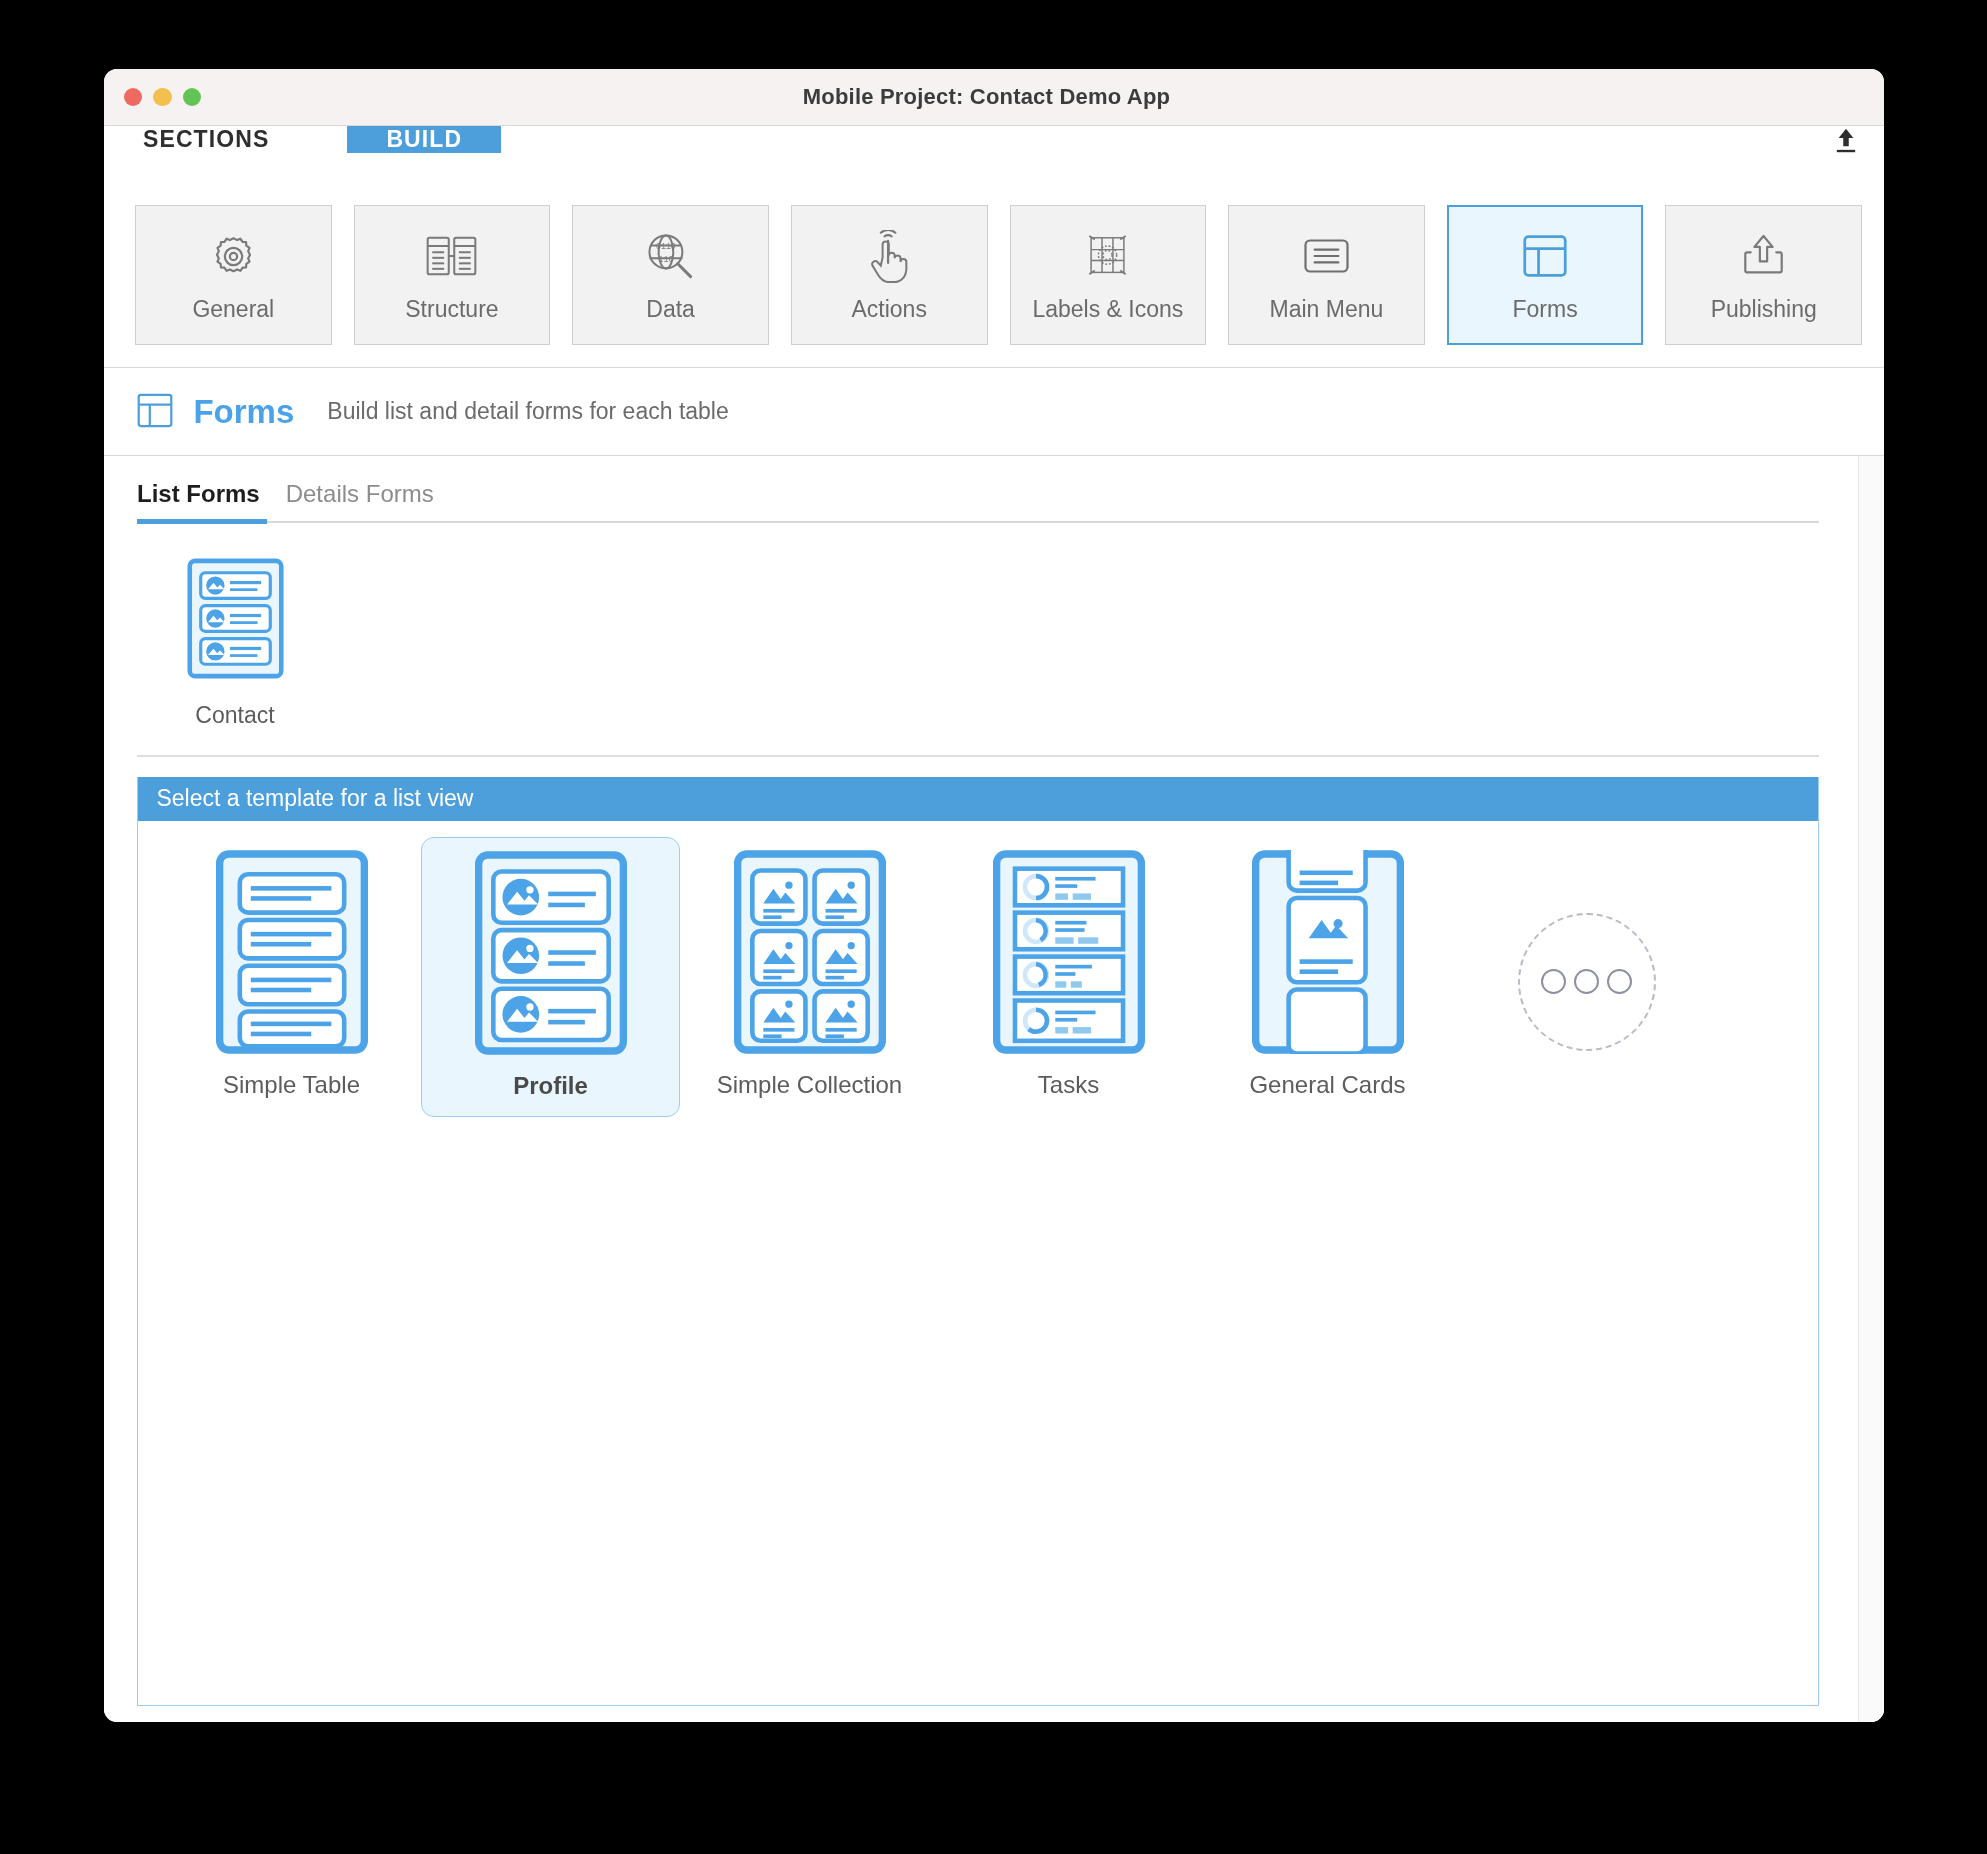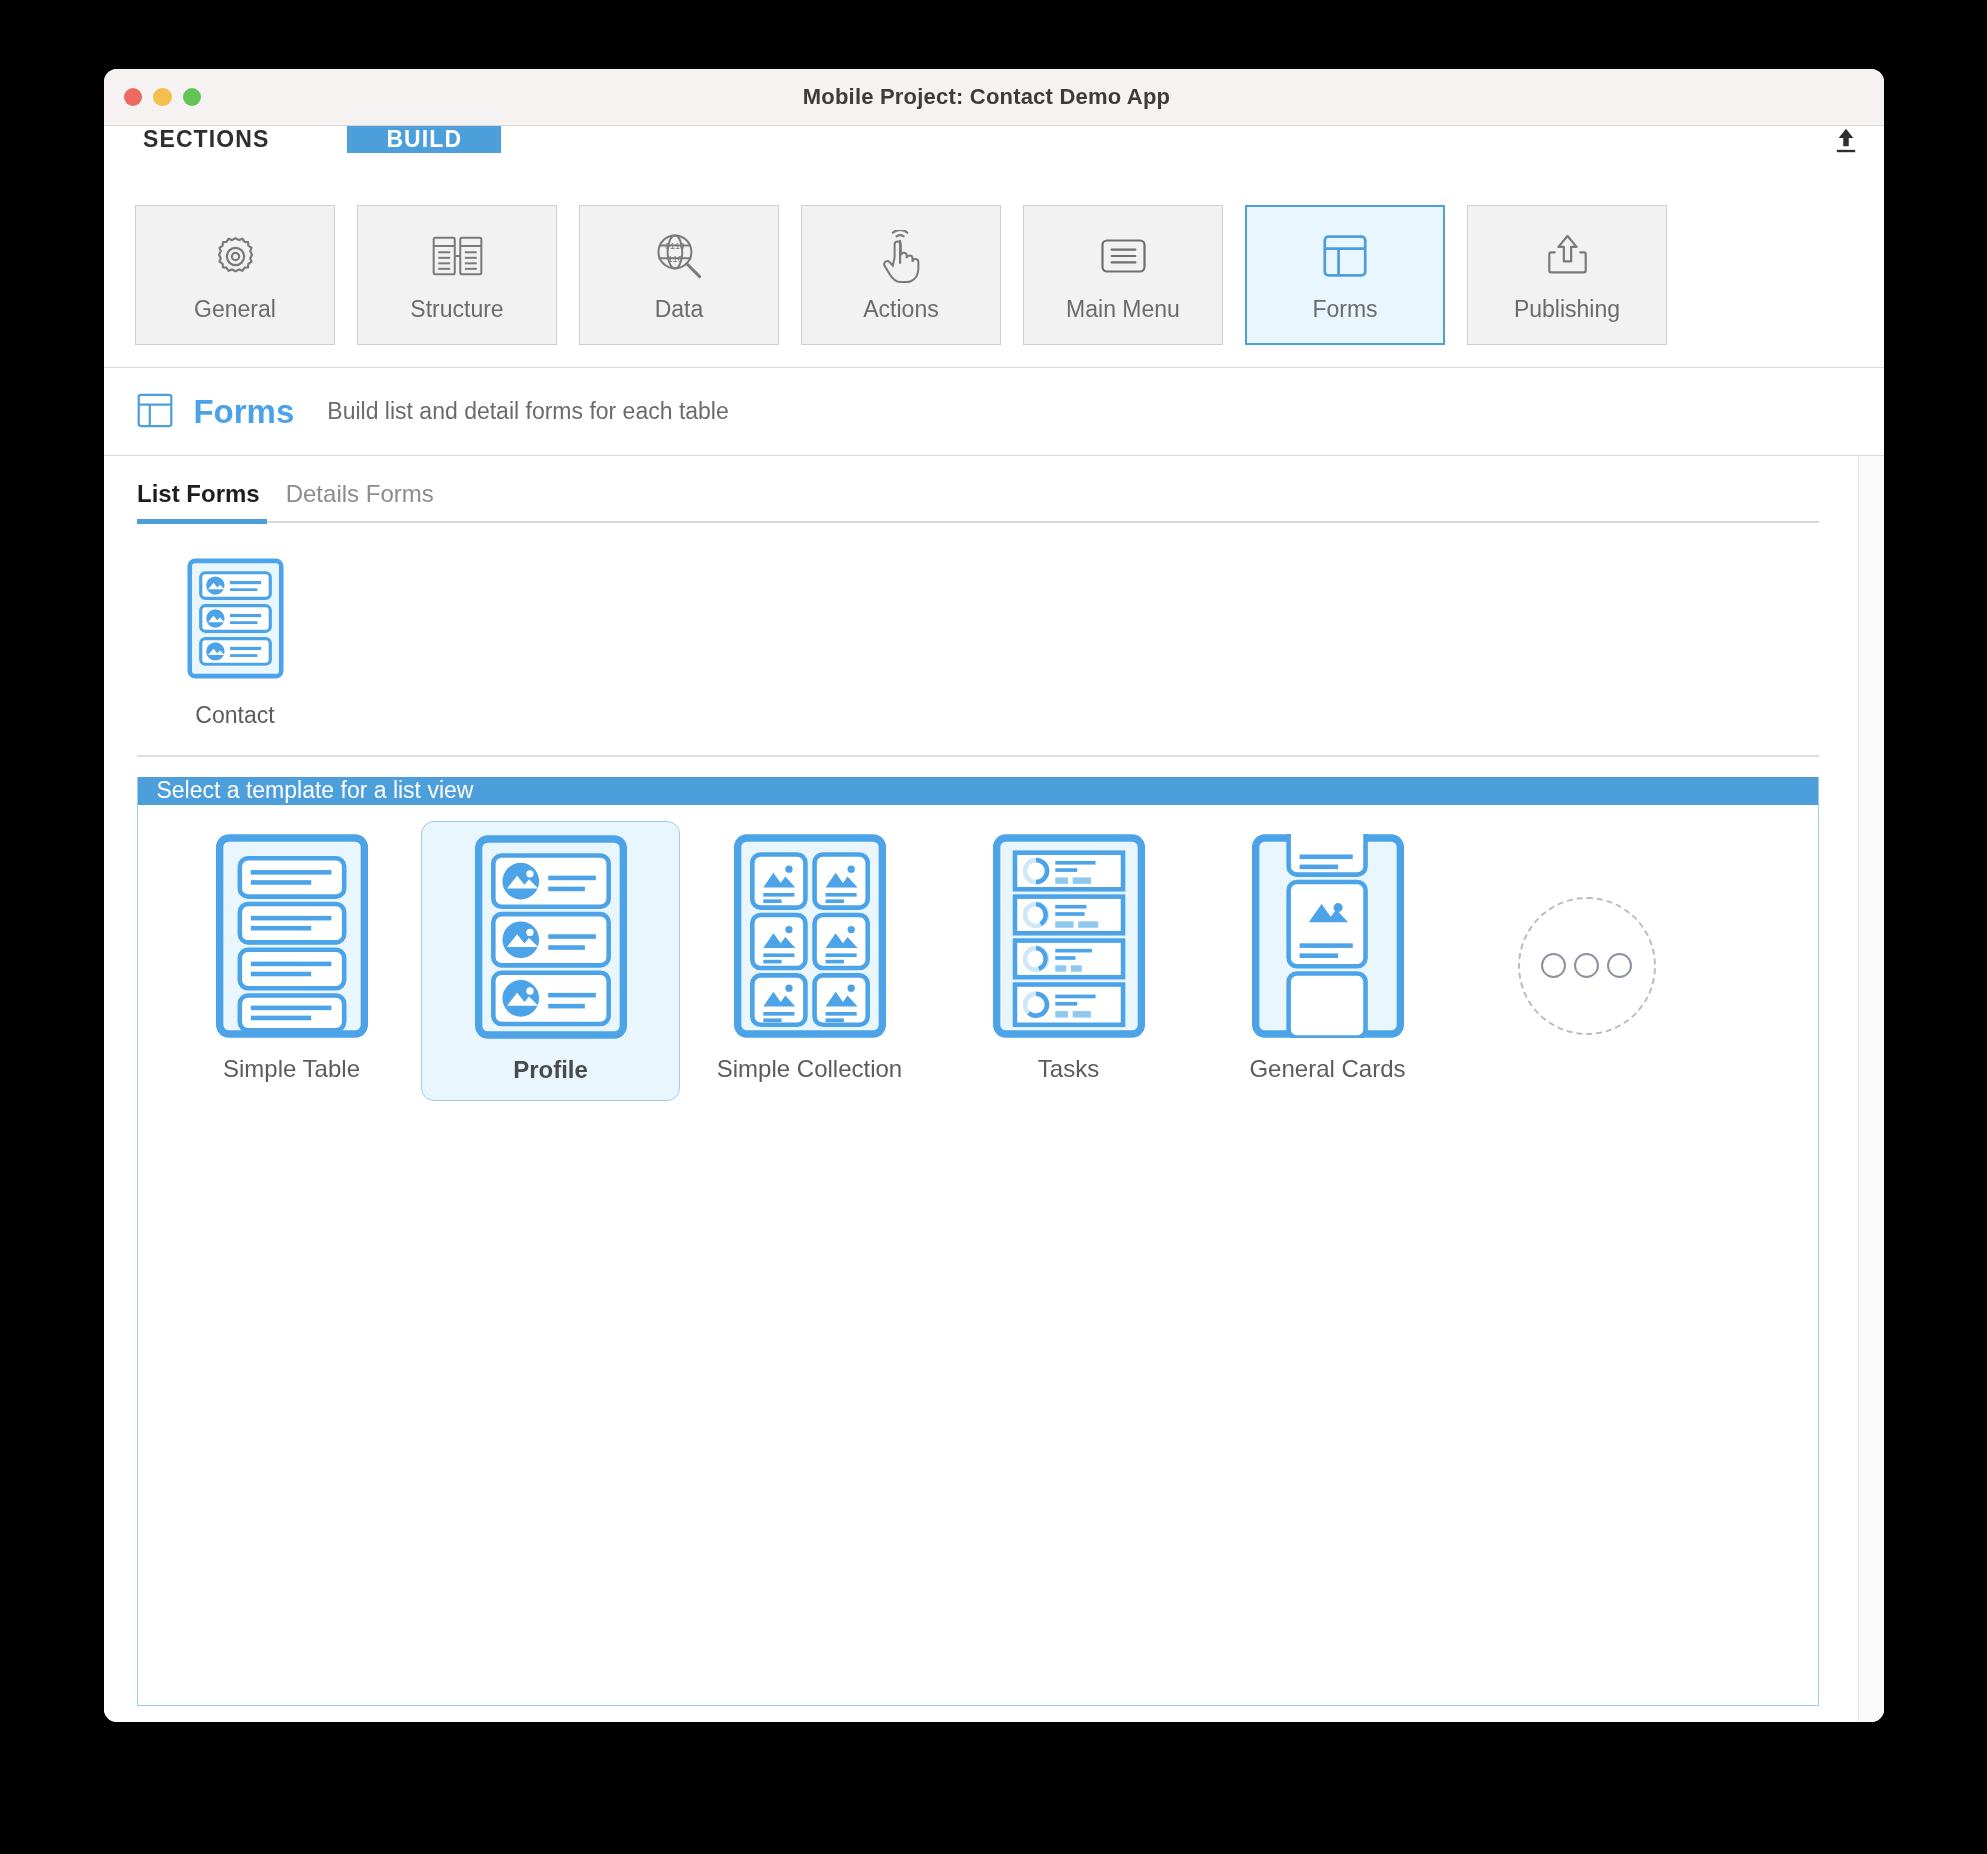--- a/index.html
+++ b/index.html
@@ -152,21 +152,21 @@
   #picker {
     margin: 20px 39px 0 33px;
     border: 0.9px solid #9ecbee;
     border-top: none;
     height: 929px;
   }
   #picker-head {
     background: #4d9fdb;
     color: #ffffff;
     font-size: 23px;
-    height: 28px;
+    height: 44px;
     display: flex; align-items: center;
     padding-left: 18.4px;
   }
   #picker-body { display: flex; padding: 16.5px 0 0 24px; gap: 0; }
   .tpl {
     width: 259px;
     display: flex; flex-direction: column; align-items: center;
     padding: 13px 0 16.5px 0;
     gap: 16.5px;
   }
@@ -281,20 +281,37 @@
             <path d="M22 7 a7 7 0 0 1 8 0"></path>
             <path d="M18 3 a12 12 0 0 1 16 0"></path>
             <path d="M26 12 v24" stroke-width="2.4"></path>
             <path d="M20 30 v-14 a3.4 3.4 0 0 1 6.8 0 v12 a3.2 3.2 0 0 1 6.4 0 v3 a3.2 3.2 0 0 1 6.4 0 v4 a3.2 3.2 0 0 1 6.4 0 v7 c0 8-5 15-13 15 h-6 c-6 0-9-3-12-8 l-6-10 a3.4 3.4 0 0 1 5.4-4 l3.6 4z"></path>
           </g>
         </svg>
       </div>
       <div class="tb-label">Actions</div>
     </div>
 
+    <div class="tb-btn">
+      <div class="tb-ico">
+        <svg width="51" height="50" viewBox="0 0 56 54">
+          <g fill="none" stroke="#7a7a7a" stroke-width="1.6">
+            <rect x="10" y="7" width="36" height="38"></rect>
+            <line x1="22" y1="7" x2="22" y2="45"></line>
+              <line x1="34" y1="7" x2="34" y2="45"></line>
+            <line x1="10" y1="20" x2="46" y2="20"></line>
+              <line x1="10" y1="32" x2="46" y2="32"></line>
+            <circle cx="28" cy="26" r="10" stroke-dasharray="2 2"></circle>
+            <circle cx="28" cy="26" r="5" stroke-dasharray="2 2"></circle>
+            <path d="M8 5 l6 4 M48 5 l-6 4 M8 47 l6-4 M48 47 l-6-4" stroke-width="2"></path>
+          </g>
+        </svg>
+      </div>
+      <div class="tb-label">Labels &amp; Icons</div>
+    </div>
 
     <div class="tb-btn">
       <div class="tb-ico">
         <svg width="53" height="42" viewBox="0 0 58 46">
           <g fill="none" stroke="#6e6e6e" stroke-width="2.4" stroke-linecap="round">
             <rect x="6" y="6" width="46" height="34" rx="5"></rect>
             <line x1="16" y1="16" x2="42" y2="16"></line>
             <line x1="16" y1="23" x2="42" y2="23"></line>
             <line x1="16" y1="30" x2="42" y2="30"></line>
           </g>

